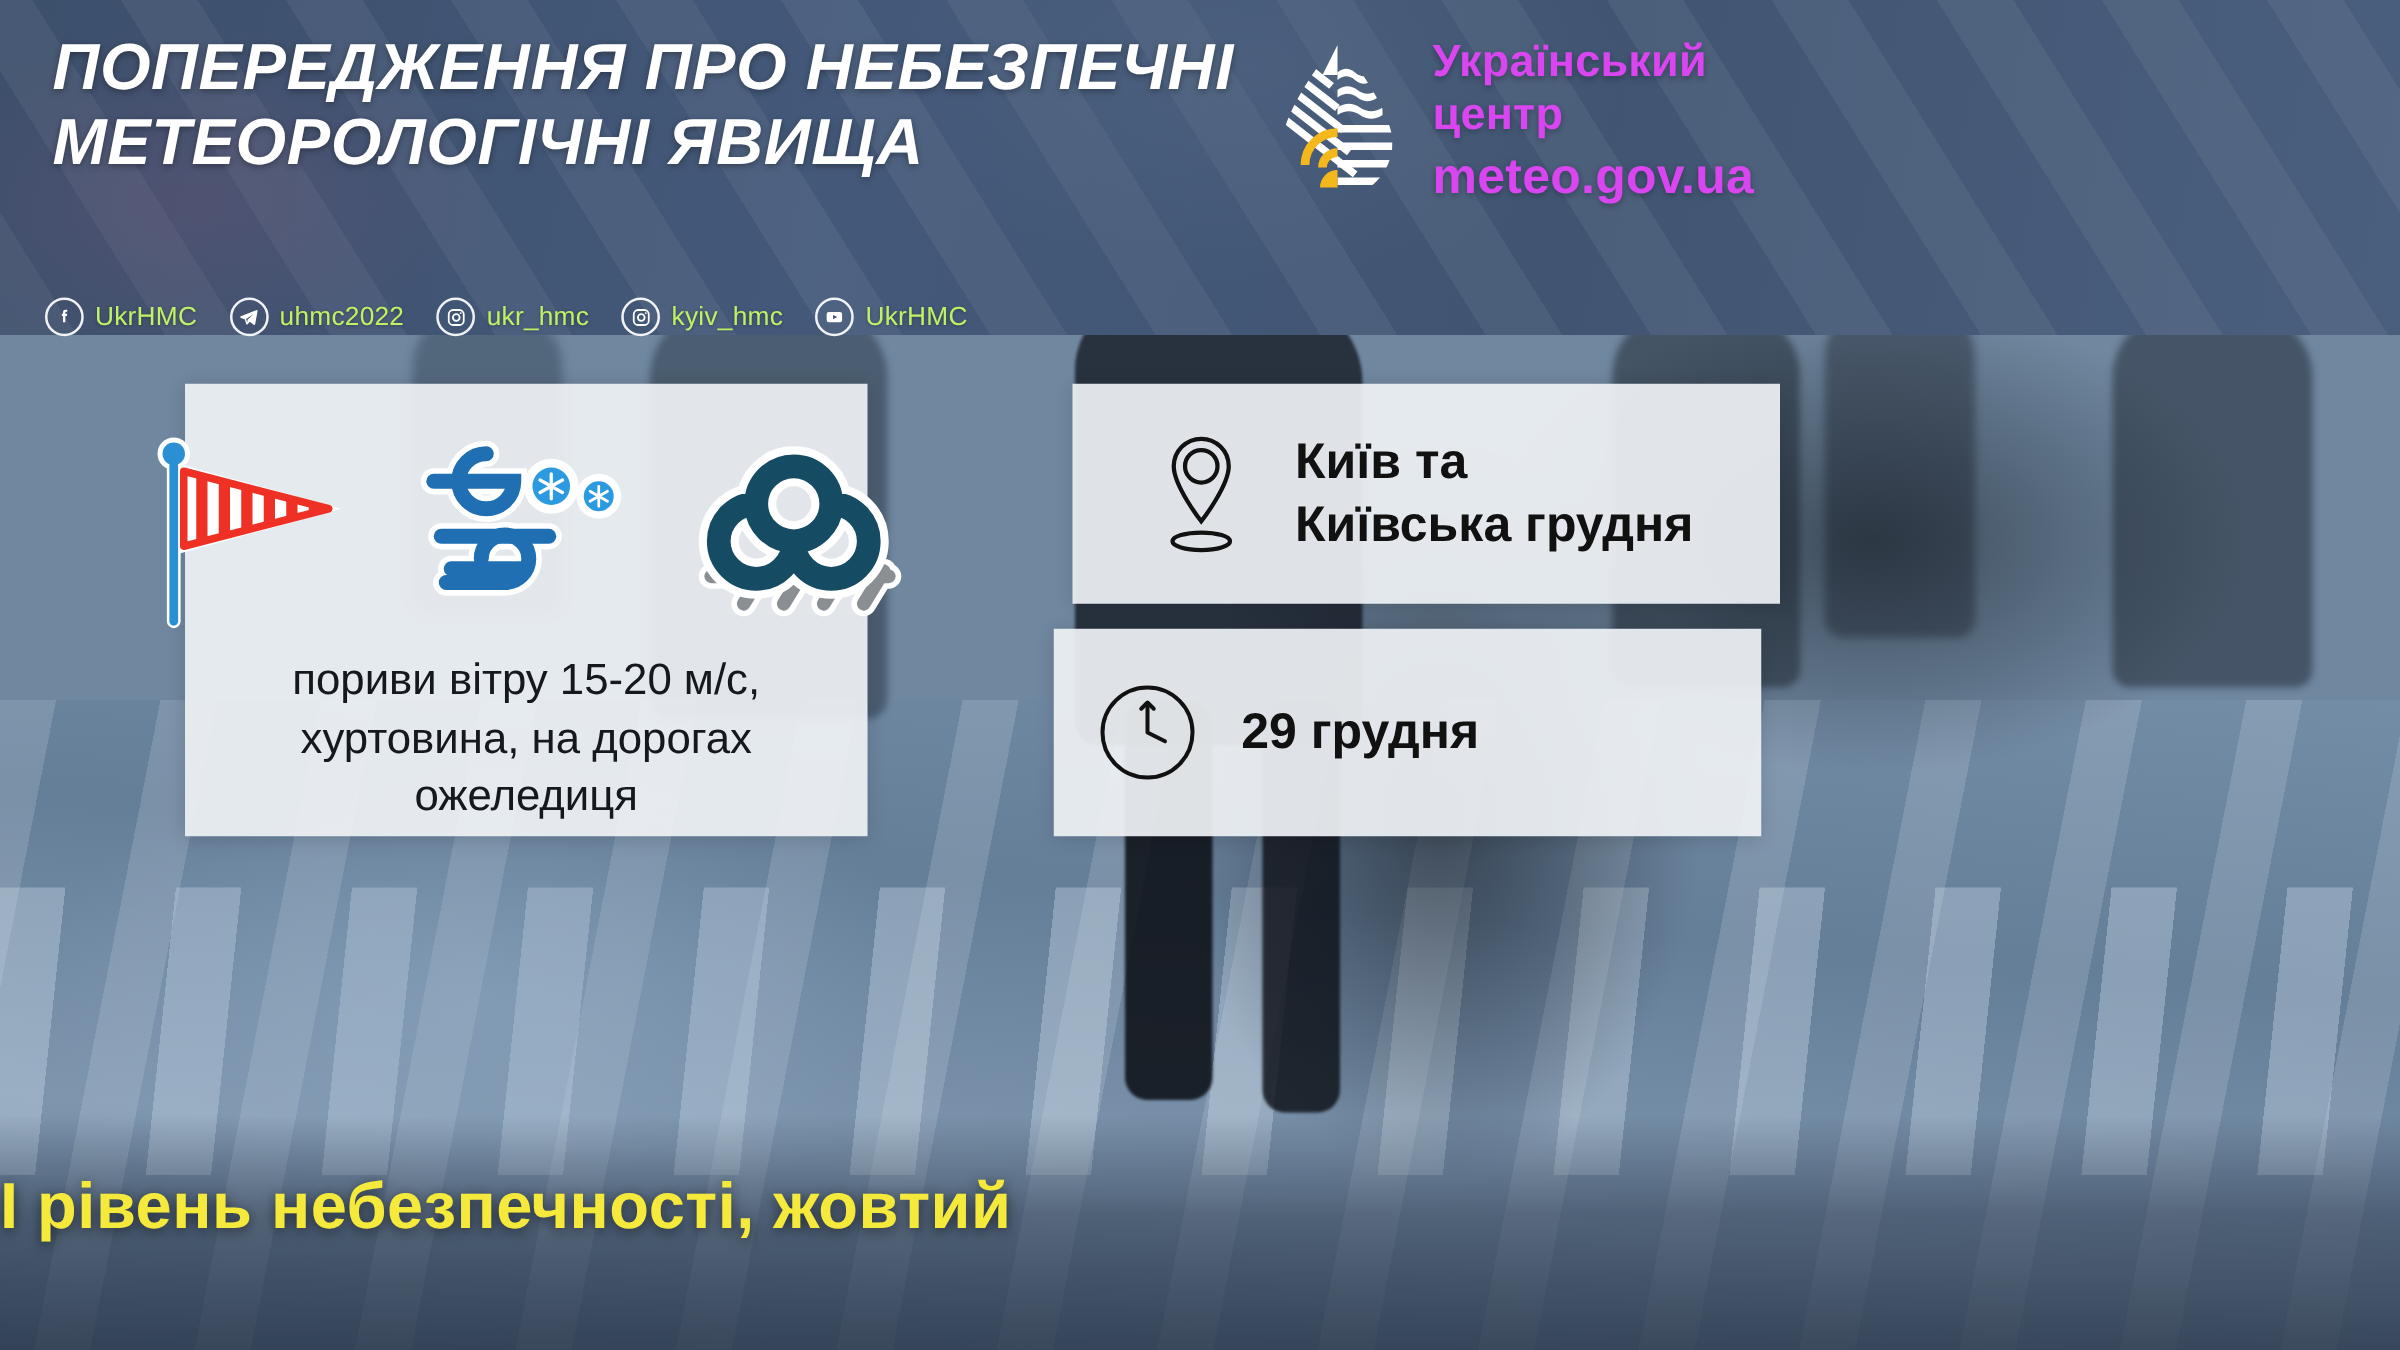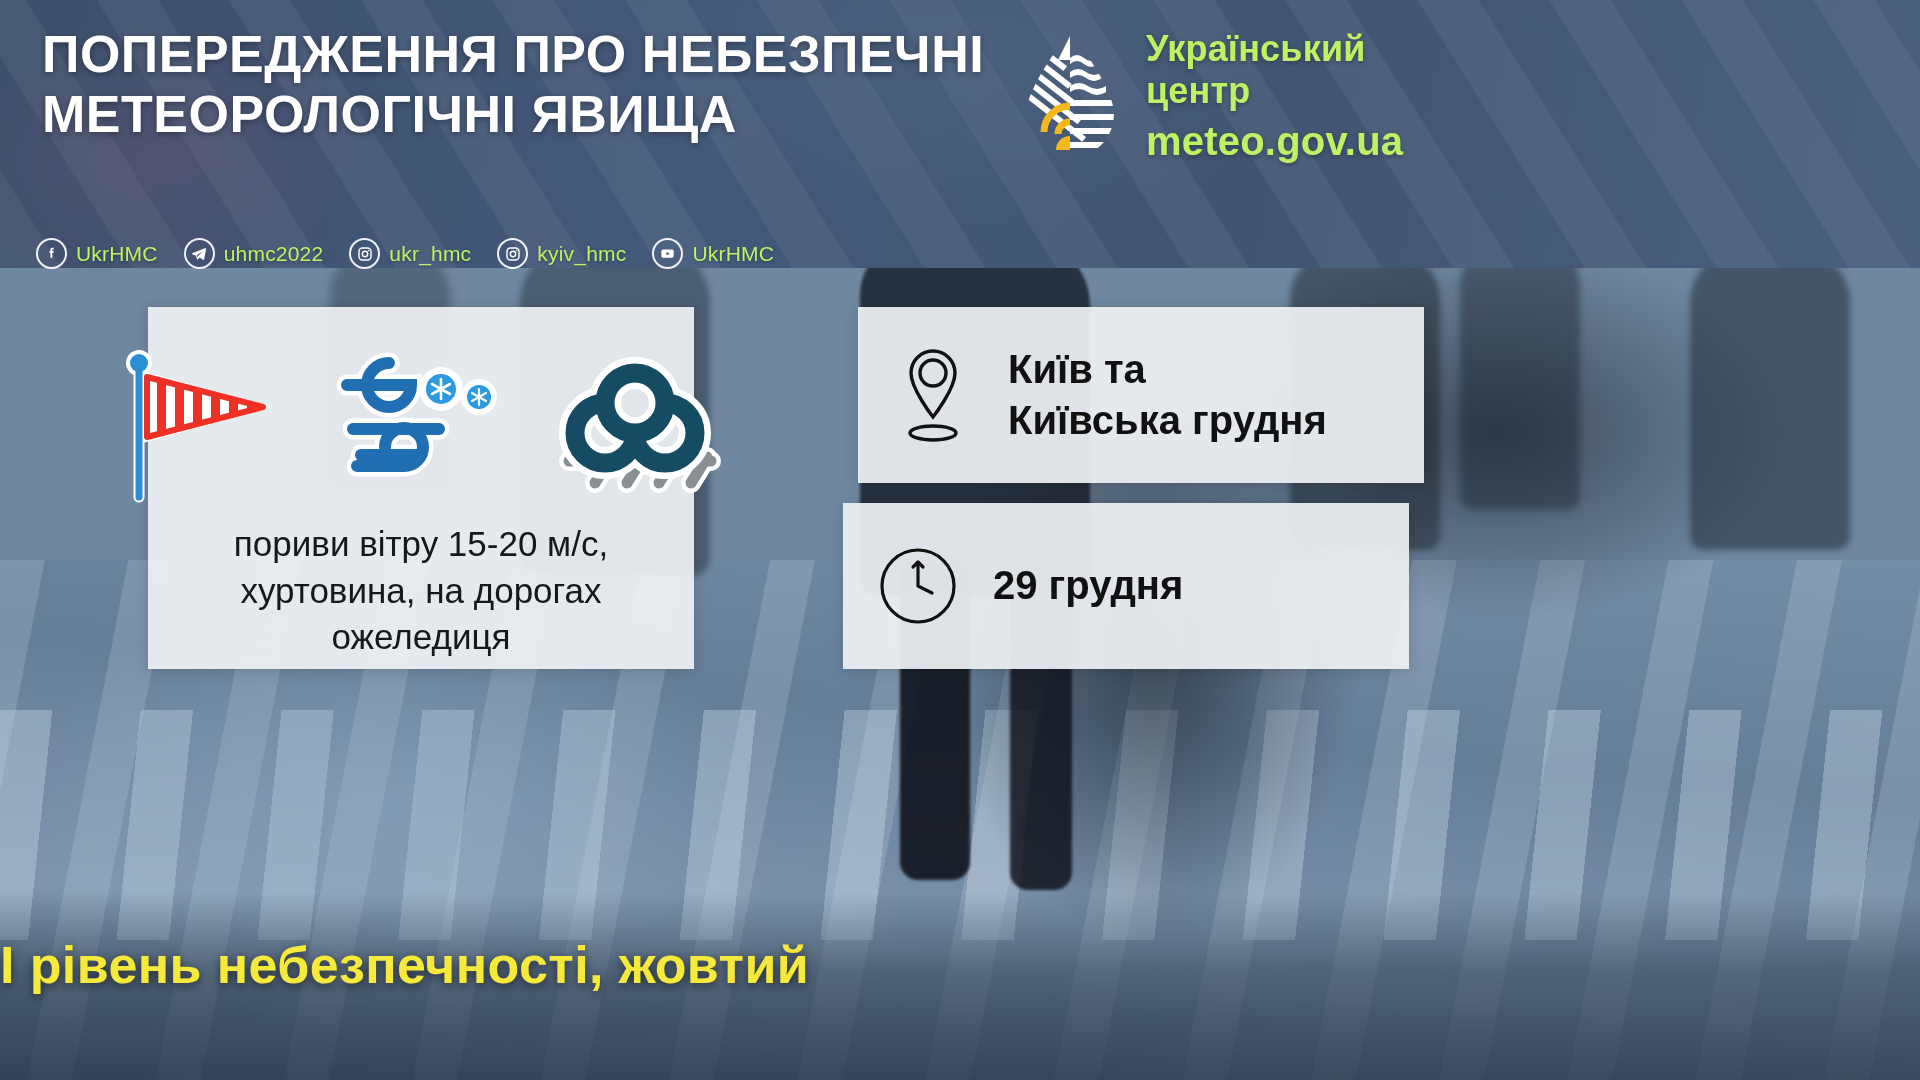--- a/index.html
+++ b/index.html
@@ -75,20 +75,21 @@
     background:
       radial-gradient(ellipse 340px 200px at 8% 60%, rgba(120,85,120,.30), transparent 70%),
       radial-gradient(ellipse 420px 240px at 52% 20%, rgba(90,112,140,.35), transparent 72%);
   }
 
   .title{
     position:absolute; left:42px; top:24px; z-index:4;
     color:#fff; font-weight:bold; font-size:52px; line-height:1.16;
     letter-spacing:.5px; text-transform:uppercase;
     text-shadow:0 2px 6px rgba(0,0,0,.35);
+    font-style:italic;
   }
 
   .socials{
     position:absolute; left:36px; top:238px; z-index:4;
     display:flex; align-items:center; gap:26px;
   }
   .social{ display:flex; align-items:center; gap:9px; }
   .social .ring{
     width:31px; height:31px; border-radius:50%;
     border:2px solid rgba(255,255,255,.92);
@@ -98,21 +99,21 @@
   .social .handle{
     color:#bef264; font-size:21px; letter-spacing:.2px;
     text-shadow:0 1px 3px rgba(0,0,0,.3);
   }
 
   
   .logo-block{
     position:absolute; left:1018px; top:28px; z-index:5;
     display:flex; align-items:flex-start; gap:24px;
   }
-  .org-text{ color:#bef264; }
+  .org-text{ color:#d946ef; }
   .org-text .line{ font-size:36px; font-weight:bold; line-height:1.18; letter-spacing:.2px;
     text-shadow:0 2px 5px rgba(0,0,0,.3); }
   .org-text .url{ font-size:40px; font-weight:bold; margin-top:6px; letter-spacing:.2px;
     text-shadow:0 2px 5px rgba(0,0,0,.3); }
 
   
   .card{
     position:absolute; z-index:6;
     background:rgba(238,241,244,.93);
     box-shadow:0 2px 14px rgba(0,0,0,.15);
@@ -122,21 +123,21 @@
   .icons-row{
     display:flex; align-items:center; justify-content:center; gap:46px;
     margin-top:32px; height:172px;
   }
   .warn-text{
     margin-top:10px; text-align:center; color:#15181c;
     font-size:35px; line-height:1.33; font-weight:normal; padding:0 26px;
   }
 
   .card-region{ left:858px; top:307px; width:566px; height:176px;
-    display:flex; align-items:center; }
+    display:flex; align-items:center;padding-left:28px; }
   .card-date{ left:843px; top:503px; width:566px; height:166px;
     display:flex; align-items:center; }
 
   .card-icon{ width:150px; display:flex; align-items:center; justify-content:center; flex:0 0 auto; }
   .card-label{ color:#111; font-size:40px; font-weight:bold; line-height:1.28; }
 
   
   .banner{
     position:absolute; left:0; bottom:0; width:1920px; height:188px; z-index:6;
     display:flex; align-items:center; justify-content:flex-start;

